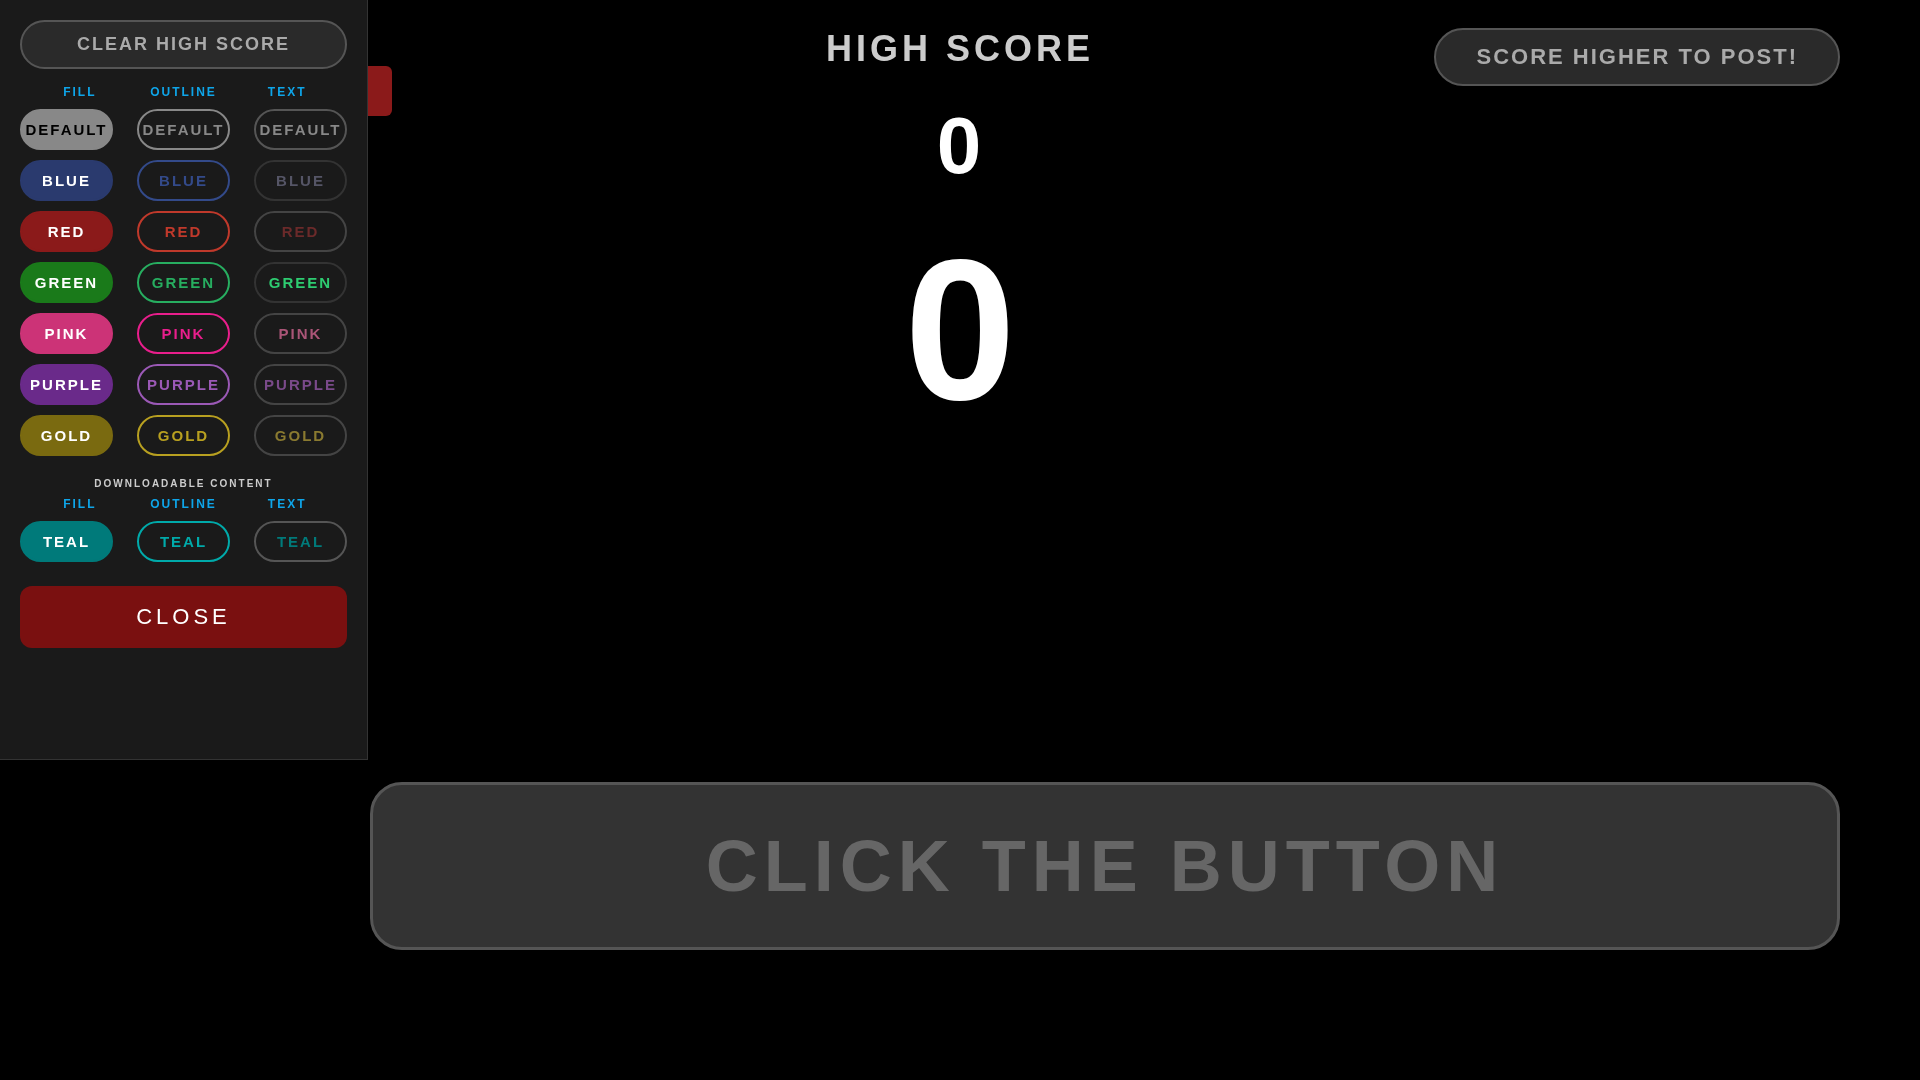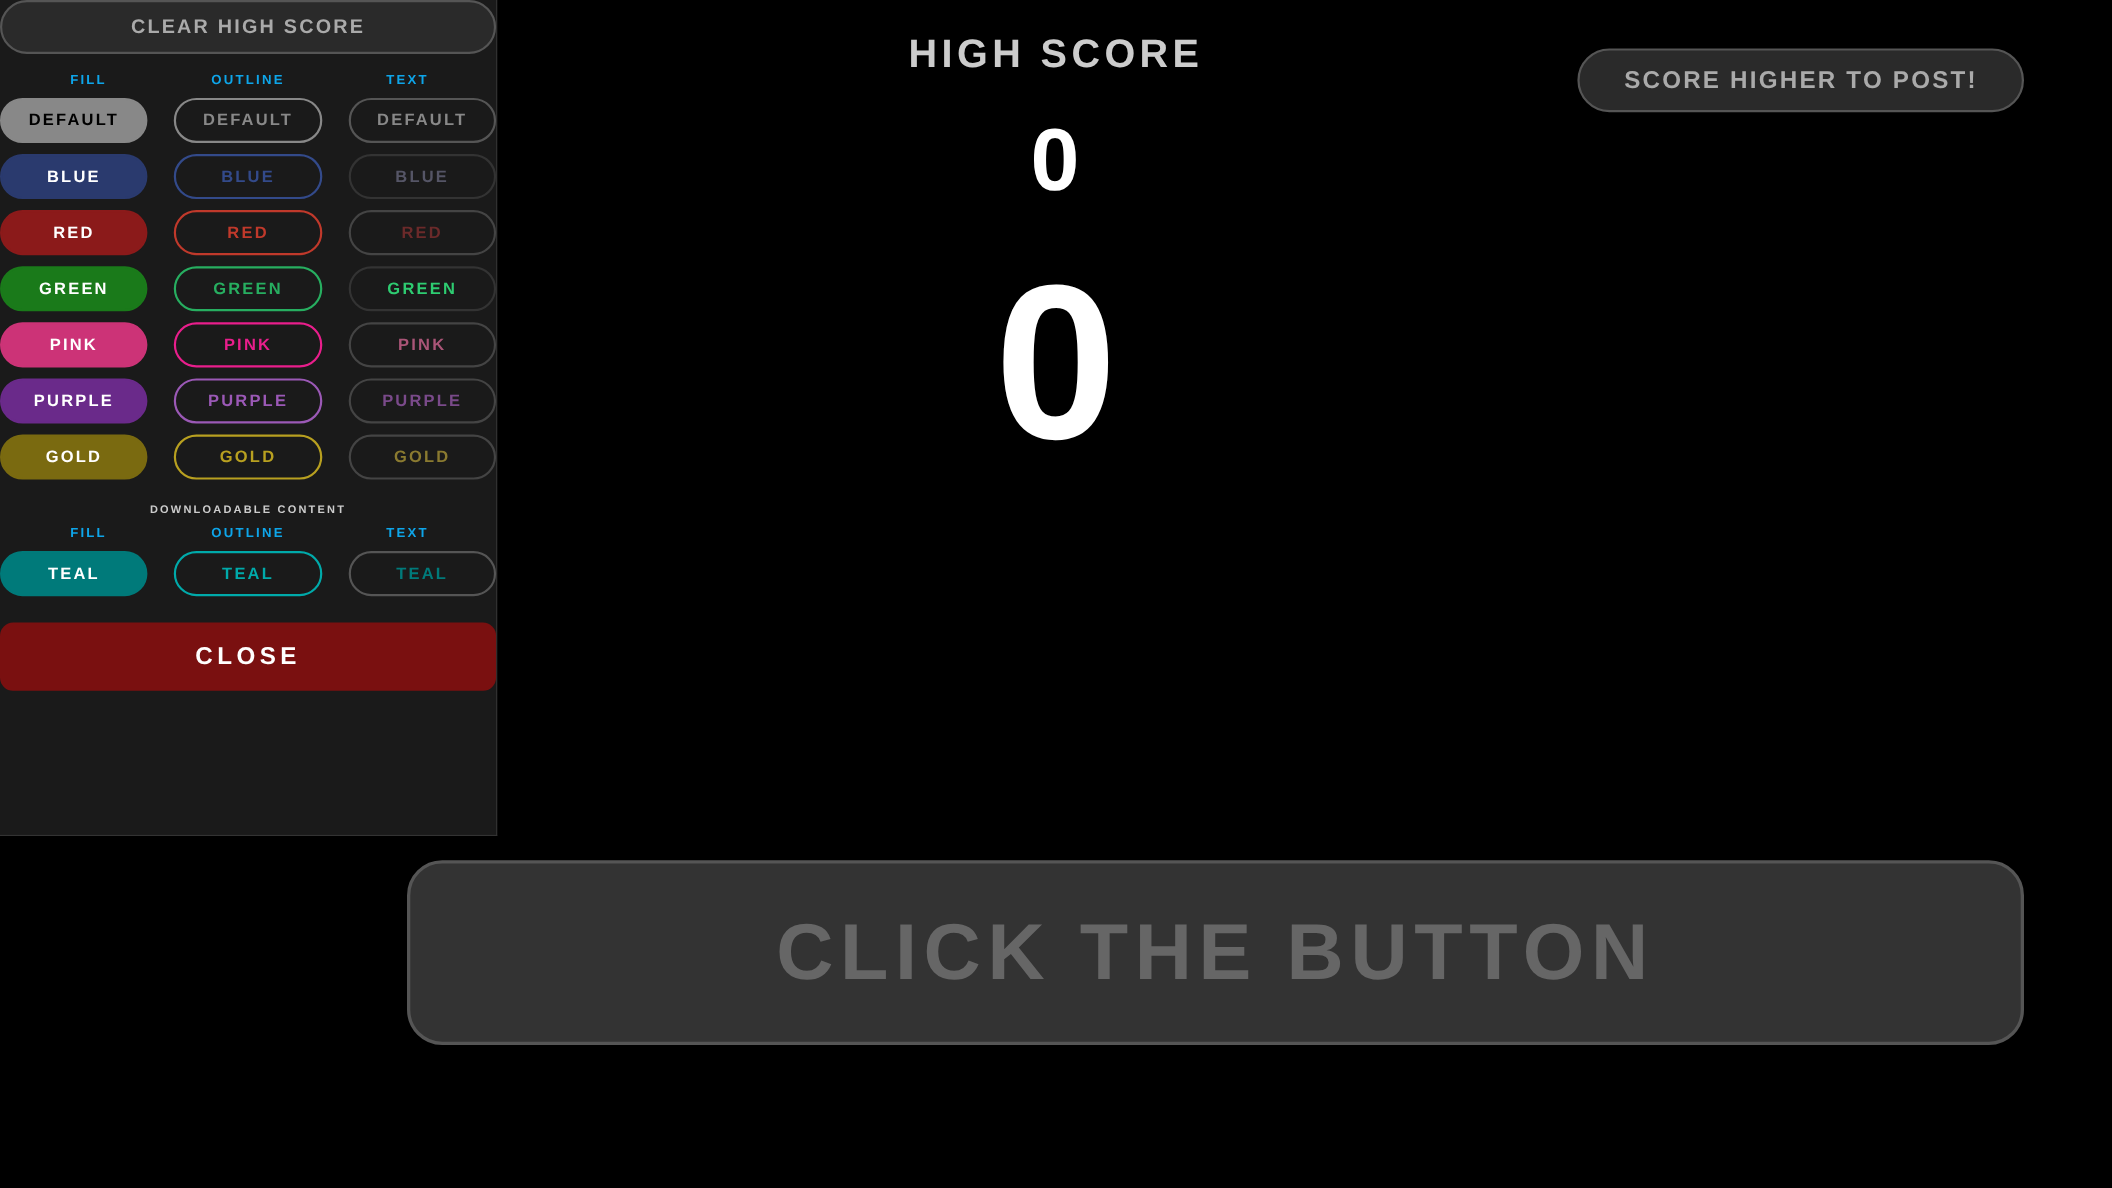--- a/index.html
+++ b/index.html
@@ -44,21 +44,20 @@
       background: #2a2a2a;
       border: 2px solid #555;
       border-radius: 30px;
       color: #aaa;
       font-size: 22px;
       font-weight: bold;
       letter-spacing: 2px;
       padding: 14px 40px;
       text-transform: uppercase;
       cursor: pointer;
-      margin-top: 16px;
     }
 
     
     .score-small {
       position: absolute;
       top: 100px;
       left: 50%;
       transform: translateX(-50%);
       color: #fff;
       font-size: 80px;
@@ -95,25 +94,26 @@
       padding: 40px 0;
       text-transform: uppercase;
       cursor: pointer;
     }
 
     
     .sidebar {
       position: absolute;
       top: 0;
       left: 0;
-      width: 452px;
+      width: 368px;
       height: 760px;
       background: #1a1a1a;
       border-right: 1px solid #333;
       border-bottom: 1px solid #333;
+      padding: 20px;
       display: flex;
       flex-direction: column;
       gap: 0;
     }
 
     
     .clear-btn {
       background: #2a2a2a;
       border: 2px solid #555;
       border-radius: 30px;
@@ -316,21 +316,21 @@
       border: 2px solid #555;
     }
 
     
     .close-btn {
       background: #7a1010;
       border: none;
       border-radius: 12px;
       color: #fff;
       font-size: 22px;
-      font-weight: 700;
+      font-weight: 400;
       letter-spacing: 4px;
       padding: 18px 0;
       text-transform: uppercase;
       cursor: pointer;
       margin-top: 14px;
     }
 
     
     .red-accent {
       position: absolute;

